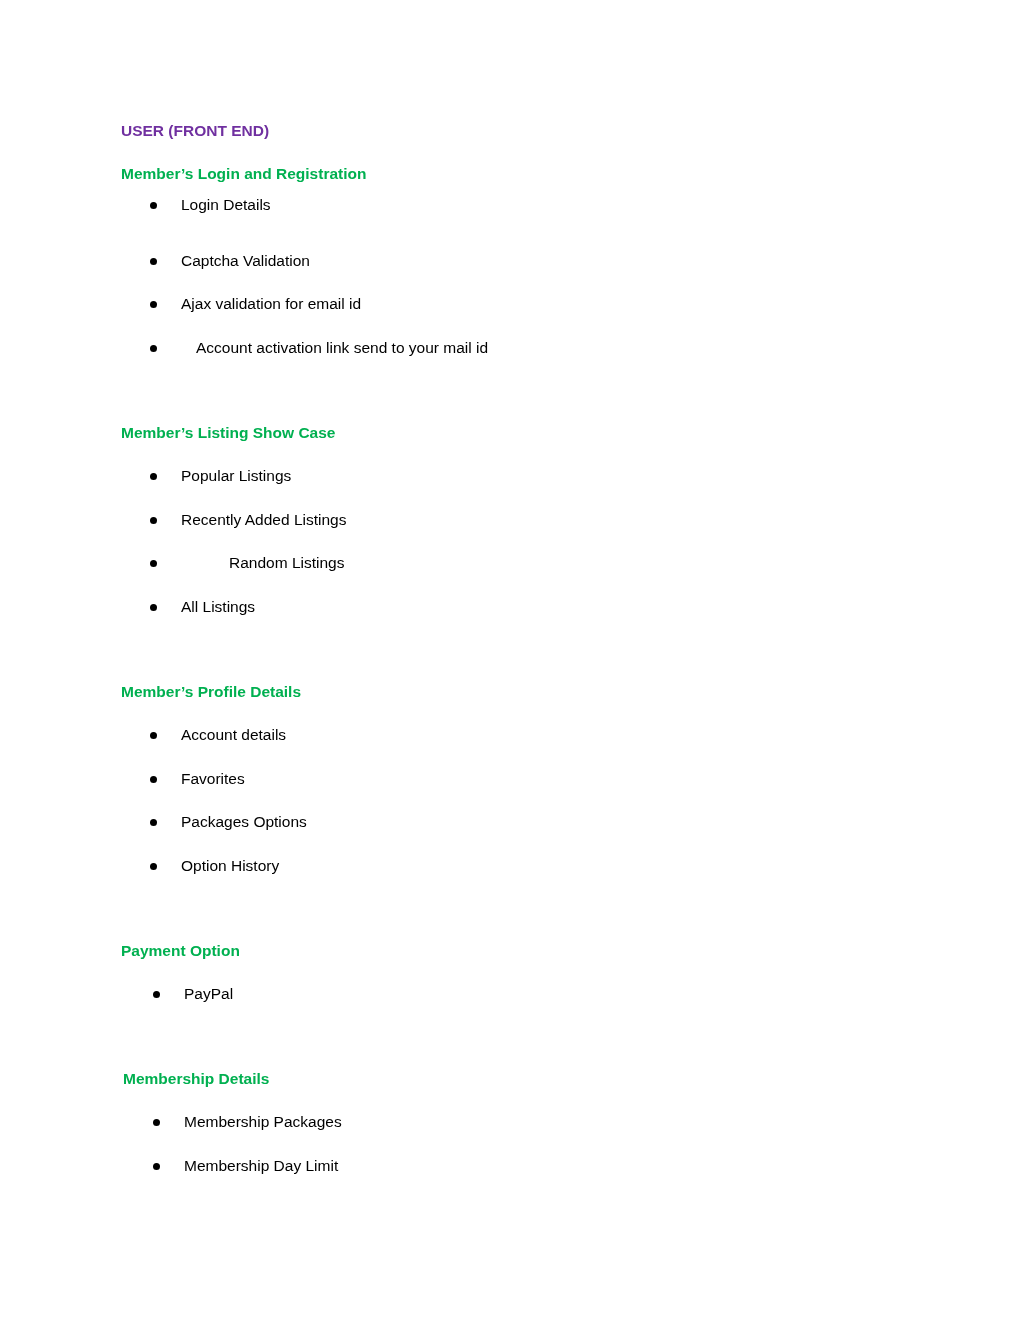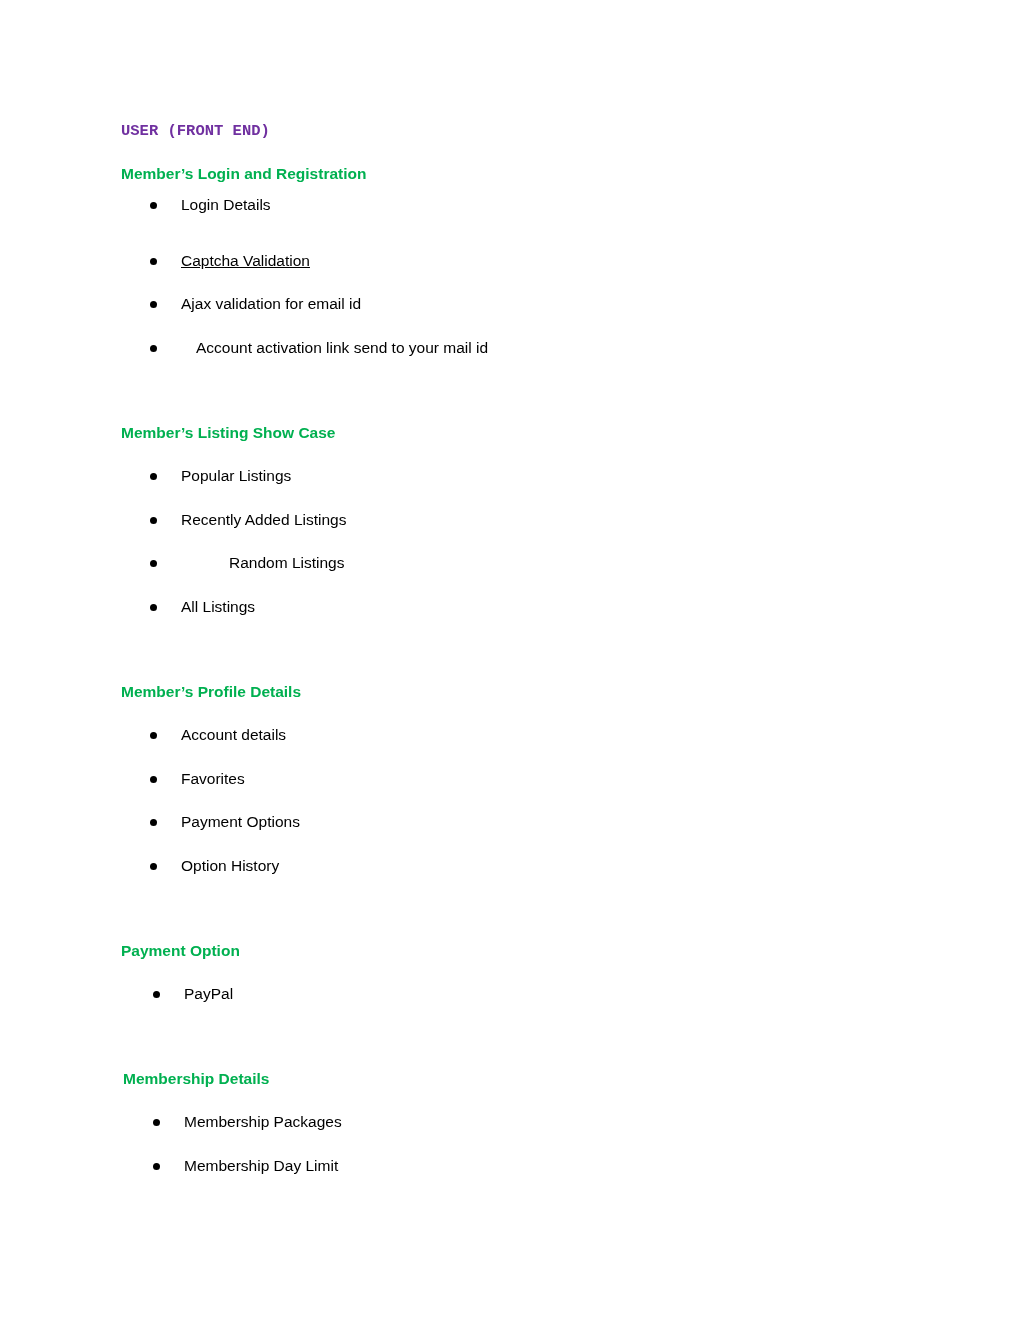--- a/index.html
+++ b/index.html
@@ -1,33 +1,33 @@
 <!DOCTYPE html>
 <html><head>
 <meta charset="utf-8">
 <style>
   html, body { margin: 0; padding: 0; background: #ffffff; }
   body { width: 1020px; height: 1320px; position: relative; font-family: "Liberation Sans", sans-serif; color: #000; }
-  .title { position: absolute; left: 121px; top: 122px; font-size: 15.5px; font-weight: bold; color: #7030a0; font-family: Liberation Mono, monospace; }
+  .title { position: absolute; left: 121px; top: 122px; font-size: 15.5px; font-weight: bold; color: #7030a0; }
   .section-heading { position: absolute; font-size: 15.5px; font-weight: bold; color: #00b050; }
   .item { position: absolute; font-size: 15.5px; color: #000; display: flex; align-items: center; }
   .bullet { display: inline-block; width: 7px; height: 7px; border-radius: 50%; background: #000; margin-right: 24px; }
 </style>
 </head>
 <body>
 
 <div>
   <div class="title">USER (FRONT END)</div>
 
   <div class="section-heading" style="left:121px;top:165px;">Member’s Login and Registration</div>
   <div class="item" style="left:150px;top:196px;">
       <span class="bullet"></span>
       <span>Login Details</span>
     </div>
-  <div class="item" style="left:150px;top:252px;text-decoration:underline;">
+  <div class="item" style="left:150px;top:252px;">
       <span class="bullet"></span>
       <span>Captcha Validation</span>
     </div>
   <div class="item" style="left:150px;top:295px;">
       <span class="bullet"></span>
       <span>Ajax validation for email id</span>
     </div>
   <div class="item" style="left:150px;top:339px;gap:15px;">
       <span class="bullet"></span>
       <span>Account activation link send to your mail id</span>
@@ -55,21 +55,21 @@
   <div class="item" style="left:150px;top:726px;">
       <span class="bullet"></span>
       <span>Account details</span>
     </div>
   <div class="item" style="left:150px;top:770px;">
       <span class="bullet"></span>
       <span>Favorites</span>
     </div>
   <div class="item" style="left:150px;top:813px;">
       <span class="bullet"></span>
-      <span>Payment Options</span>
+      <span>Packages Options</span>
     </div>
   <div class="item" style="left:150px;top:857px;">
       <span class="bullet"></span>
       <span>Option History</span>
     </div>
 
   <div class="section-heading" style="left:121px;top:942px;">Payment Option</div>
   <div class="item" style="left:153px;top:985px;">
       <span class="bullet"></span>
       <span>PayPal</span>

